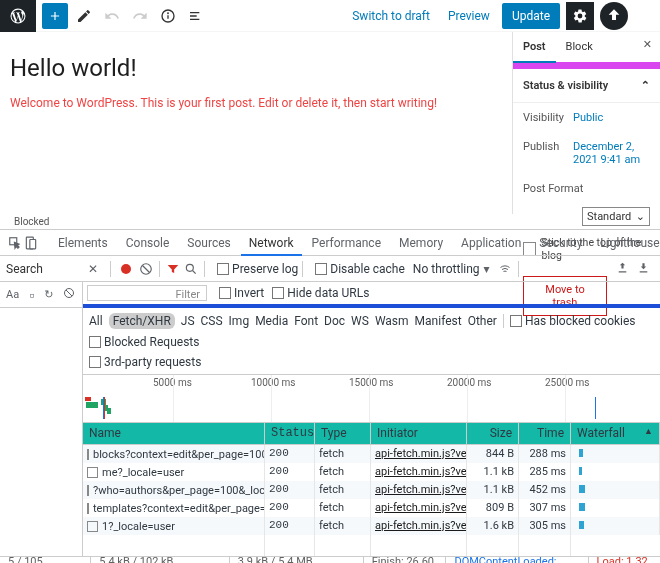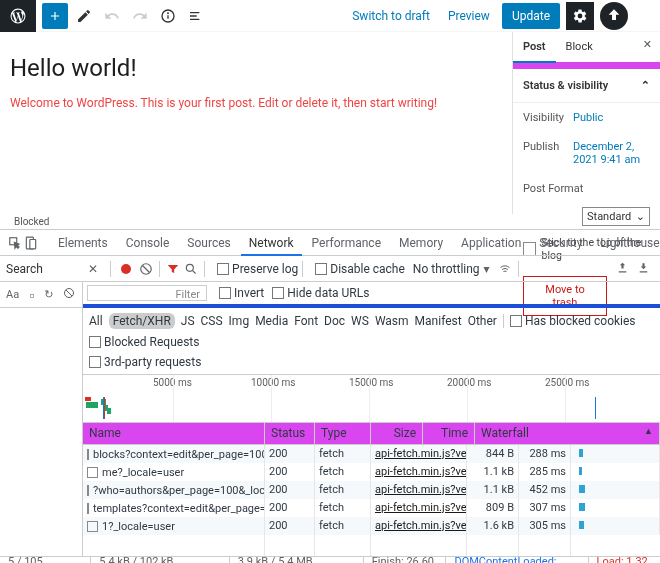--- a/index.html
+++ b/index.html
@@ -71,23 +71,23 @@
   .dt-chipdiv {width:1px; height:14px; background:#ccc;}
   
   .dt-timeline {height:48px; border-bottom:1px solid #ccc; position:relative; background:#fff;}
   .dt-tlabel {position:absolute; top:2px; font-size:10px; color:#606060;}
   .dt-tgrid { position:absolute; top:0; bottom:0; width:1px; background:#eee;}
   .dt-mark {position:absolute; height:6px; width:2px;}
   .redm {background:#d93025;} .greenm{background:#1fa463;}
   .spike {position:absolute; top:22px; height:22px; width:1px;}
   
   .dt-grid { flex:1; overflow:hidden; }
-  .dt-head {display:flex; background:#d946ef; border-bottom:1px solid #ccc; height:22px;}
+  .dt-head {display:flex; background:#14b8a6; border-bottom:1px solid #ccc; height:22px;}
   .dt-th {padding:3px 6px; font-size:12px; color:#303942; border-right:1px solid #ccc; overflow:hidden; white-space:nowrap;}
-  .col-name{width:182px;} .col-status{width:50px;} .col-type{width:56px;} .col-init{width:96px;} .col-size{width:52px; text-align:right;} .col-time{width:52px; text-align:right;} .col-wf{flex:1;}
+  .col-name{width:182px;} .col-status{width:50px;font-family:Liberation Mono, monospace;} .col-type{width:56px;} .col-init{width:96px;} .col-size{width:52px; text-align:right;} .col-time{width:52px; text-align:right;} .col-wf{flex:1;}
   .dt-tr {display:flex; height:18px; font-size:11px;}
   .dt-tr:nth-child(odd){background:#f5f9fc;}
   .dt-td {padding:2px 4px; border-right:1px solid #e6e6e6; overflow:hidden; white-space:nowrap; color:#303942;}
   .dt-td.link {color:#1a1a1a; text-decoration:underline;}
   .nm {display:flex; gap:4px; align-items:center;}
   .dt-rowcb{width:11px;height:11px; border:1px solid #888;}
   .wf-bar{height:8px; background:#2fa4d2; margin-left:4px; margin-top:2px;}
   .dt-sort {margin-left:auto; font-size:9px;}
   
   .dt-status {display:flex; height:22px; border-top:1px solid #ccc; align-items:center; font-size:11px;}
@@ -355,20 +355,21 @@
         <div class="spike" style="left:20px; background:#1a73e8;"></div>
         <div class="spike" style="left:21px; background:#d93025;"></div>
         <div class="spike" style="left:512px; background:#1a73e8;"></div>
       </div>
 
       <div class="dt-grid">
         <div class="dt-head">
           <div class="dt-th col-name">Name</div>
           <div class="dt-th col-status">Status</div>
           <div class="dt-th col-type">Type</div>
+          <div class="dt-th col-init">Initiator</div>
           <div class="dt-th col-size">Size</div>
           <div class="dt-th col-time">Time</div>
           <div class="dt-th col-wf" style="display:flex;">
               <span>Waterfall</span>
               <span class="dt-sort">▲</span>
             </div>
         </div>
         <div id="rows">
             <div class="dt-tr">
               <div class="dt-td col-name nm">

